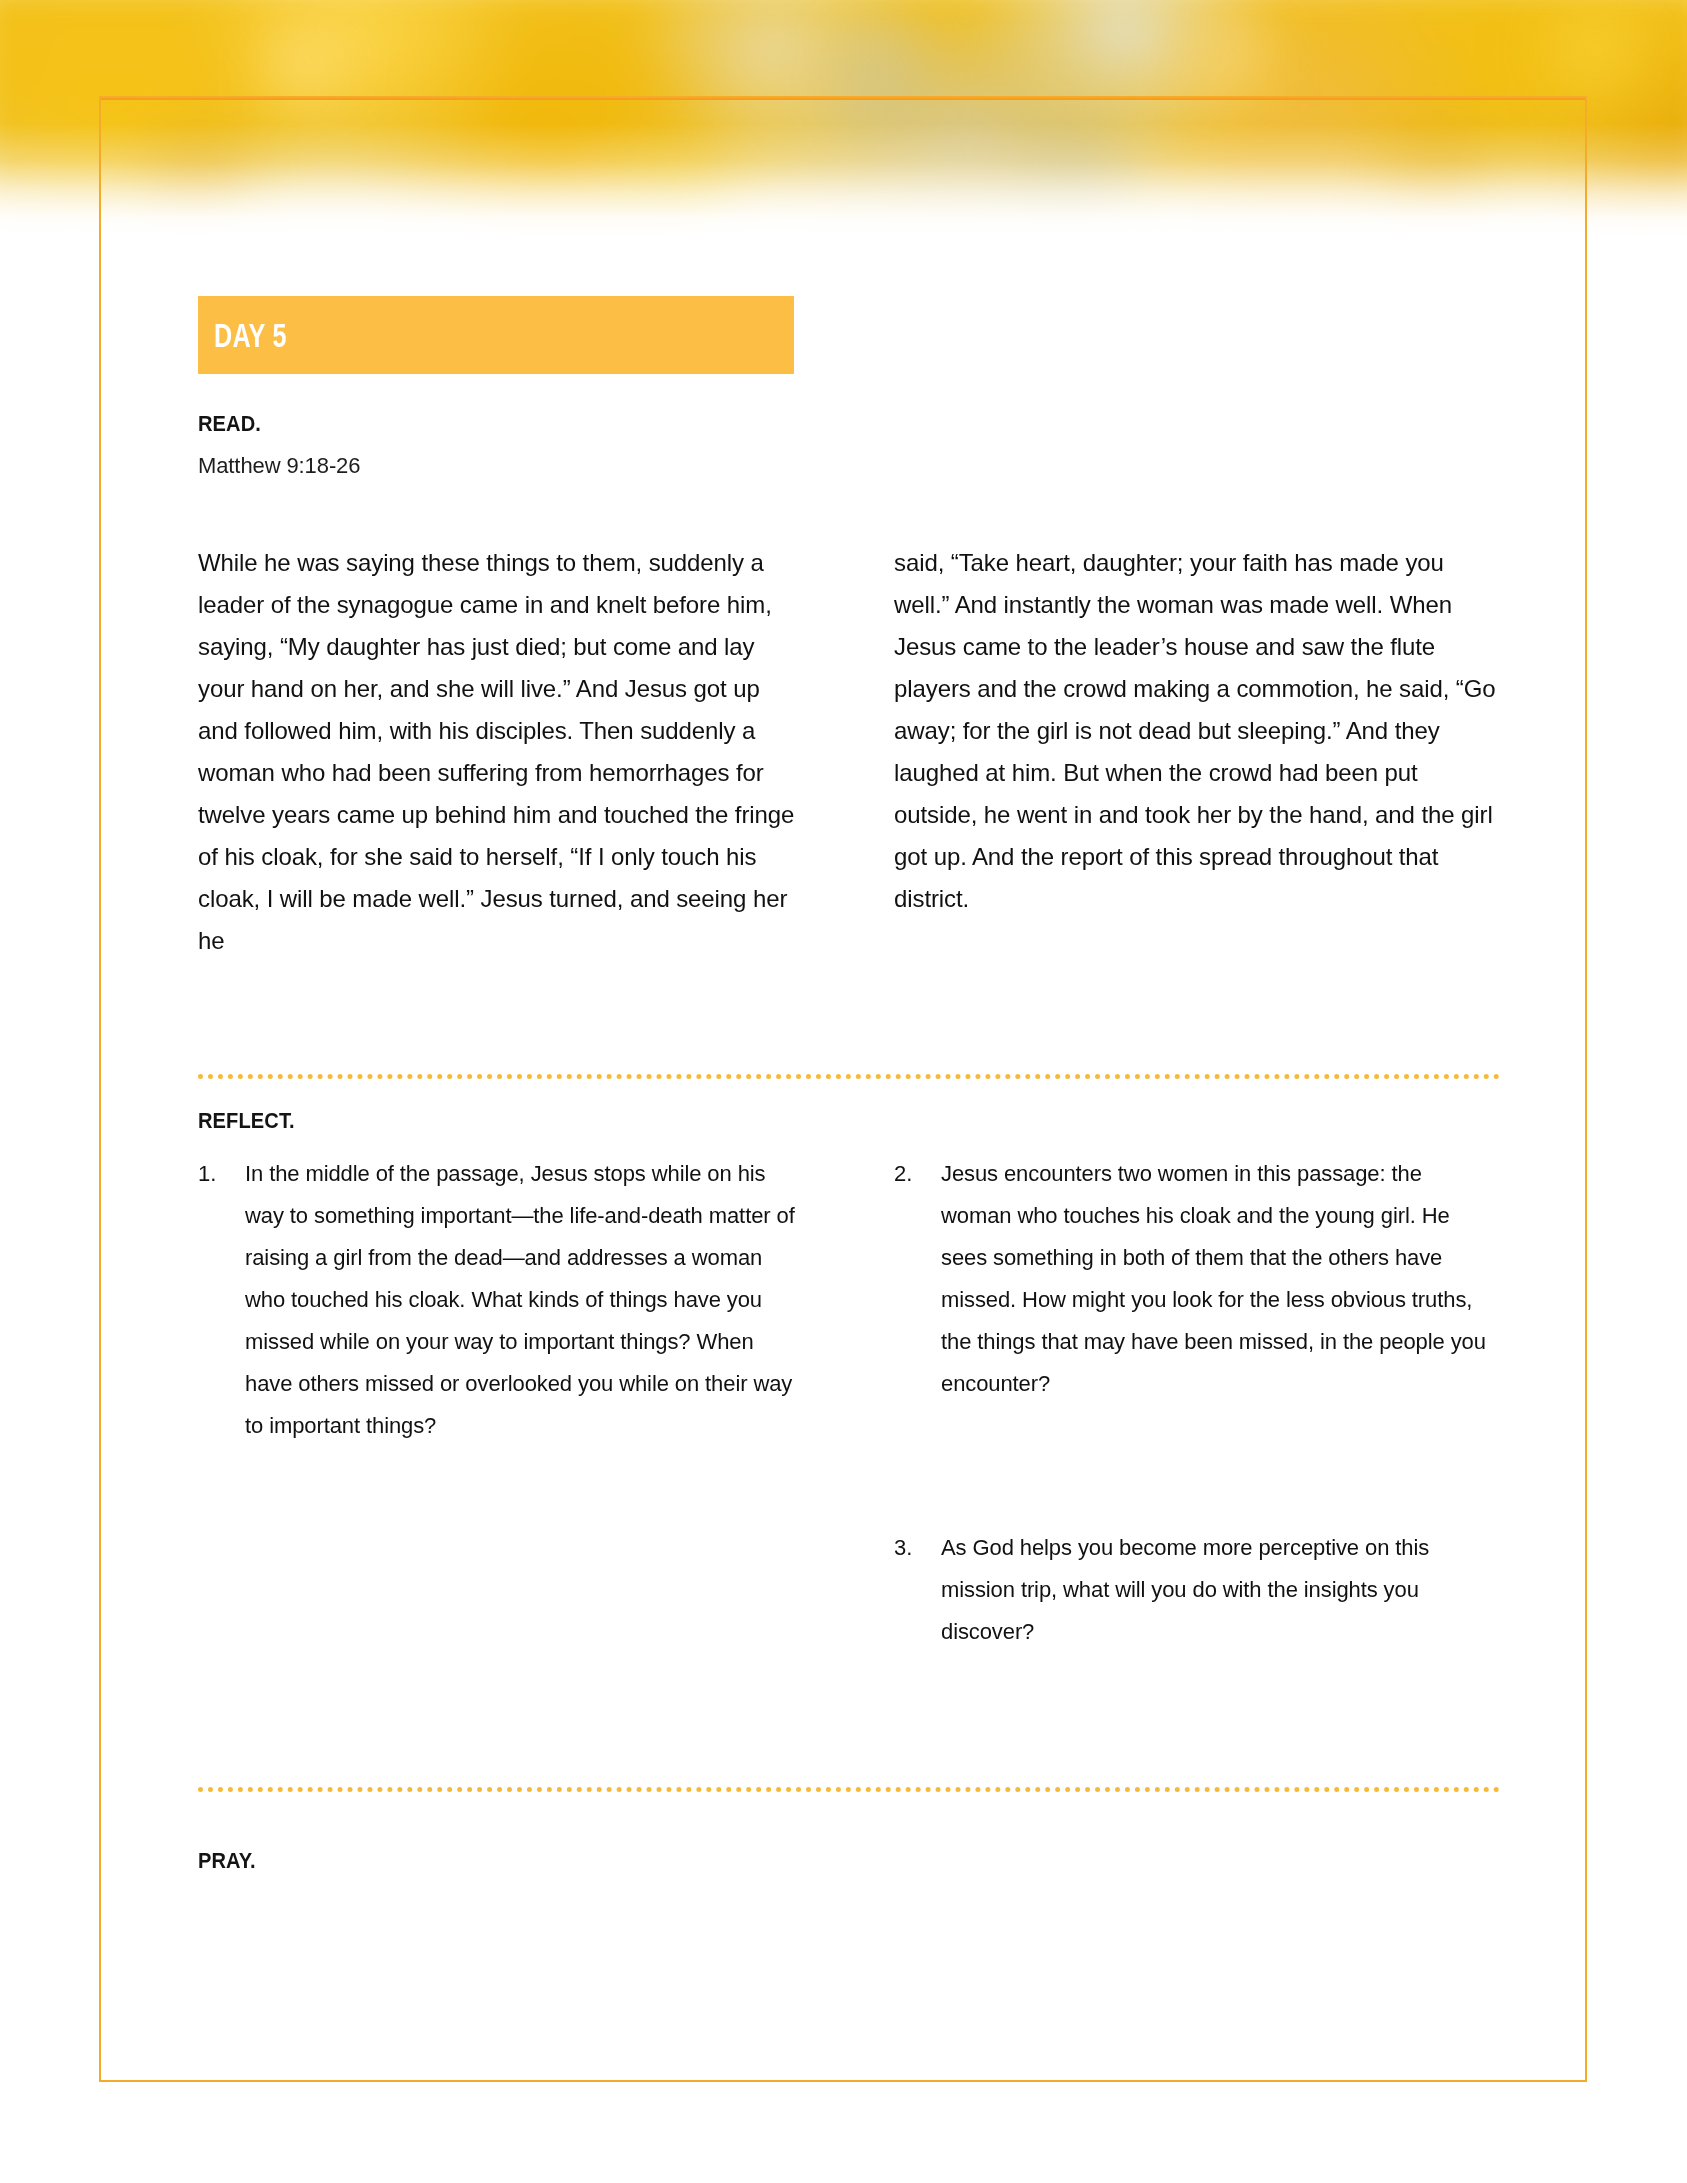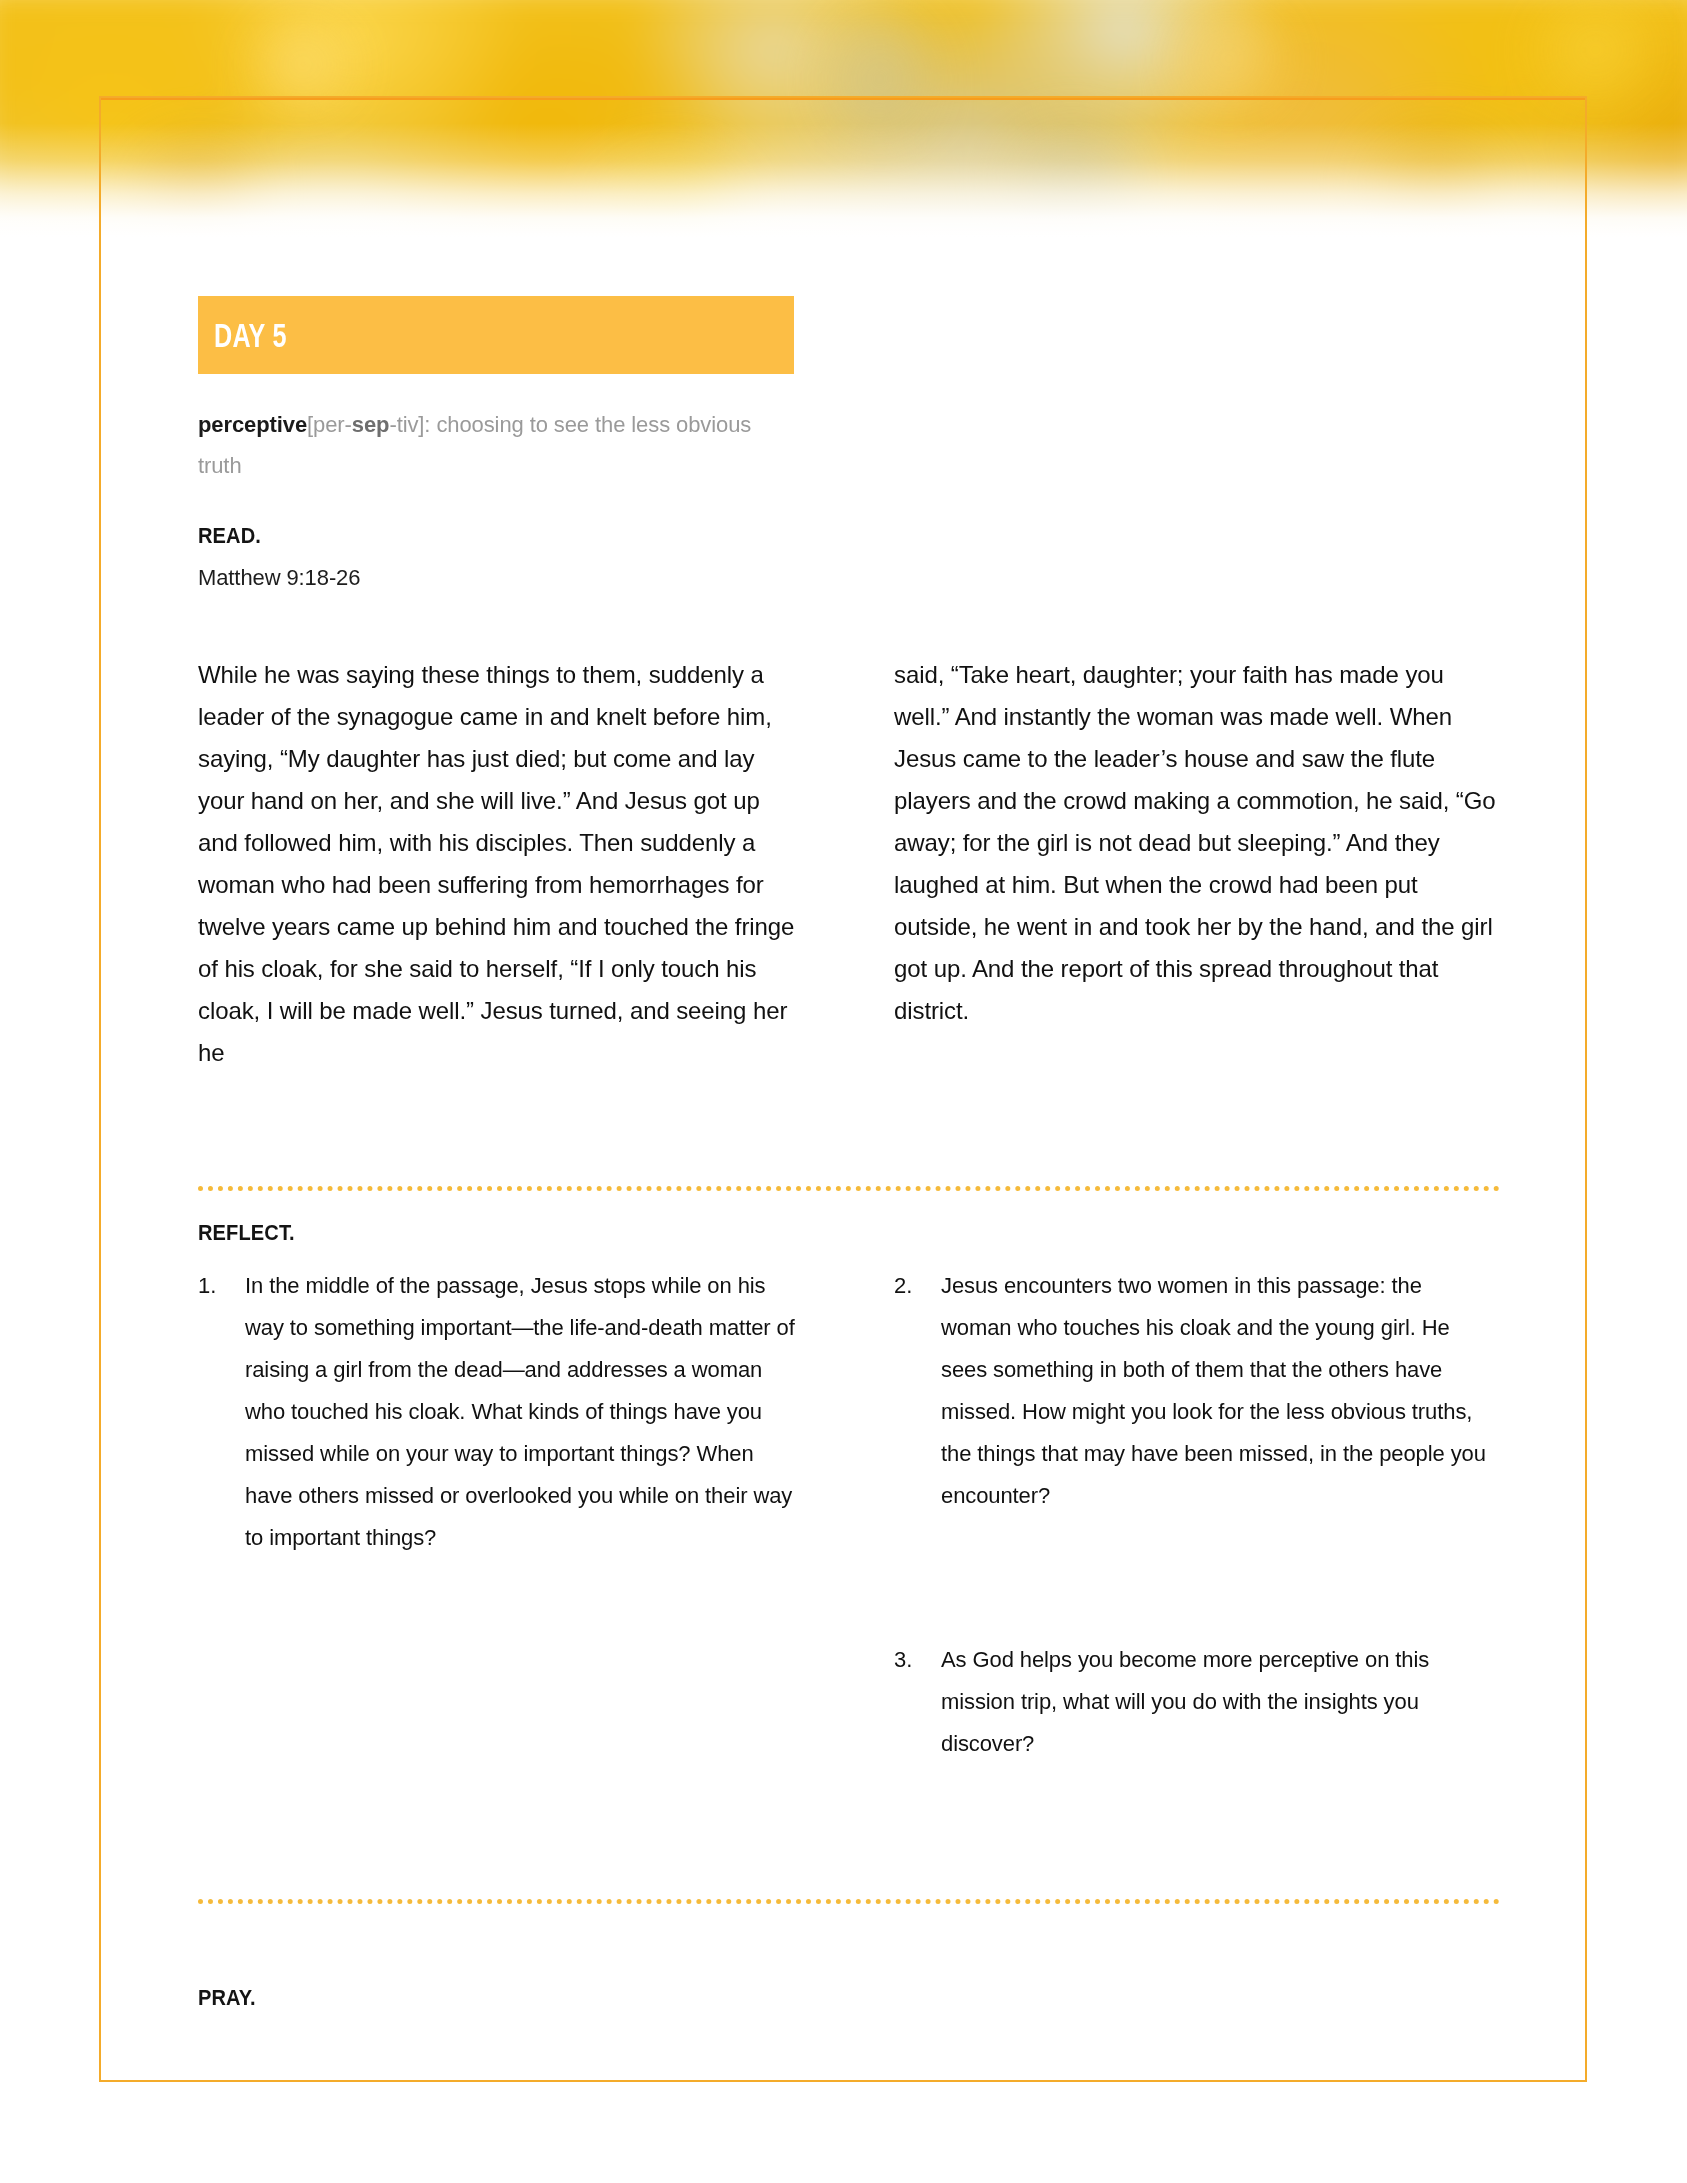--- a/index.html
+++ b/index.html
@@ -211,24 +211,20 @@
 
   <div id="page-frame-top-accent"></div>
   <div id="page-frame"></div>
 
   <div id="content">
 
     <div class="day-banner">
       <div class="day-label">DAY 5</div>
     </div>
 
-    <div class="definition">
-      <span class="word">perceptive</span><span>[per-</span><span class="stress">sep</span><span>-tiv]:</span>
-      <span>choosing to see the less obvious truth</span>
-    </div>
 
     <div style="margin-top:37px;">
       <div class="section-heading">READ.</div>
       <div class="reference">Matthew 9:18-26</div>
 
       <div class="two-col" style="margin-top:39px;">
         <div class="col">
           <p class="passage-body">While he was saying these things to them, suddenly a leader of the synagogue came in and knelt before him, saying, “My daughter has just died; but come and lay your hand on her, and she will live.” And Jesus got up and followed him, with his disciples. Then suddenly a woman who had been suffering from hemorrhages for twelve years came up behind him and touched the fringe of his cloak, for she said to herself, “If I only touch his cloak, I will be made well.” Jesus turned, and seeing her he</p>
         </div>
         <div class="col">
@@ -257,19 +253,19 @@
           <div class="q-item" style="margin-top:122px;">
             <span class="q-num">3.</span>
             <span class="q-text">As God helps you become more perceptive on this mission trip, what will you do with the insights you discover?</span>
           </div>
         </div>
       </div>
     </div>
 
     <div class="dotted-rule" style="margin-top:134px;"></div>
 
-    <div style="margin-top:81px;">
+    <div style="margin-top:56px;">
       <div class="section-heading">PRAY.</div>
     </div>
 
   </div>
 </div>
 
 
 </body></html>

